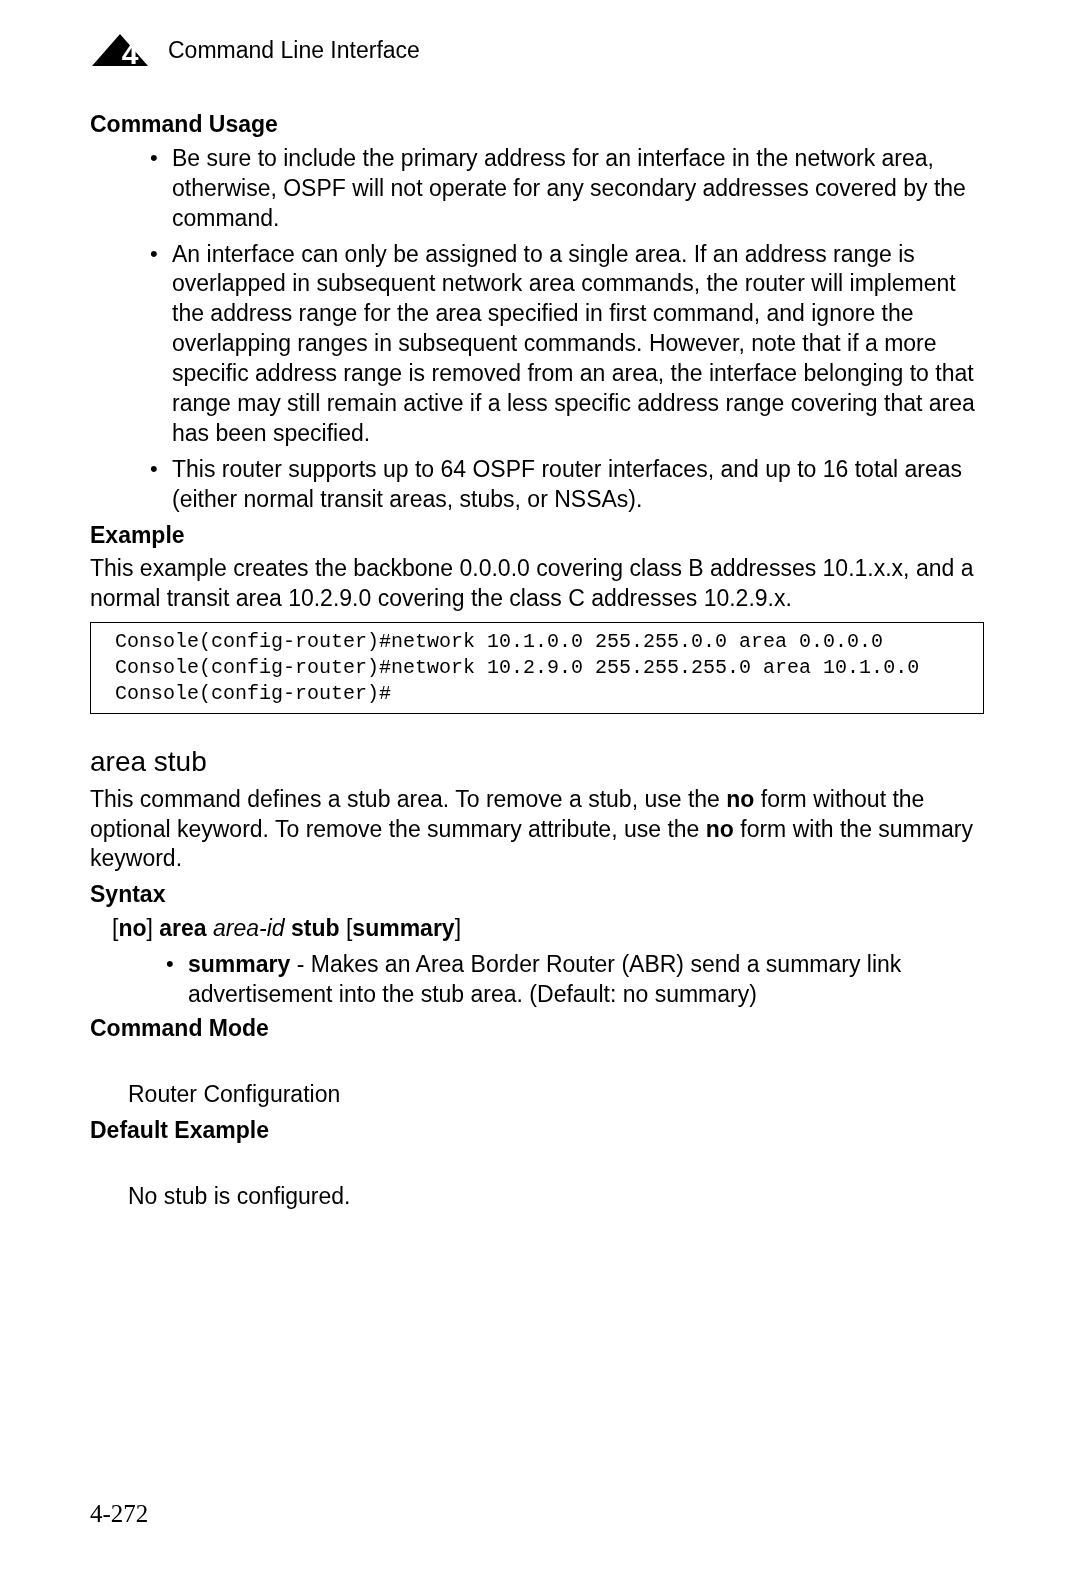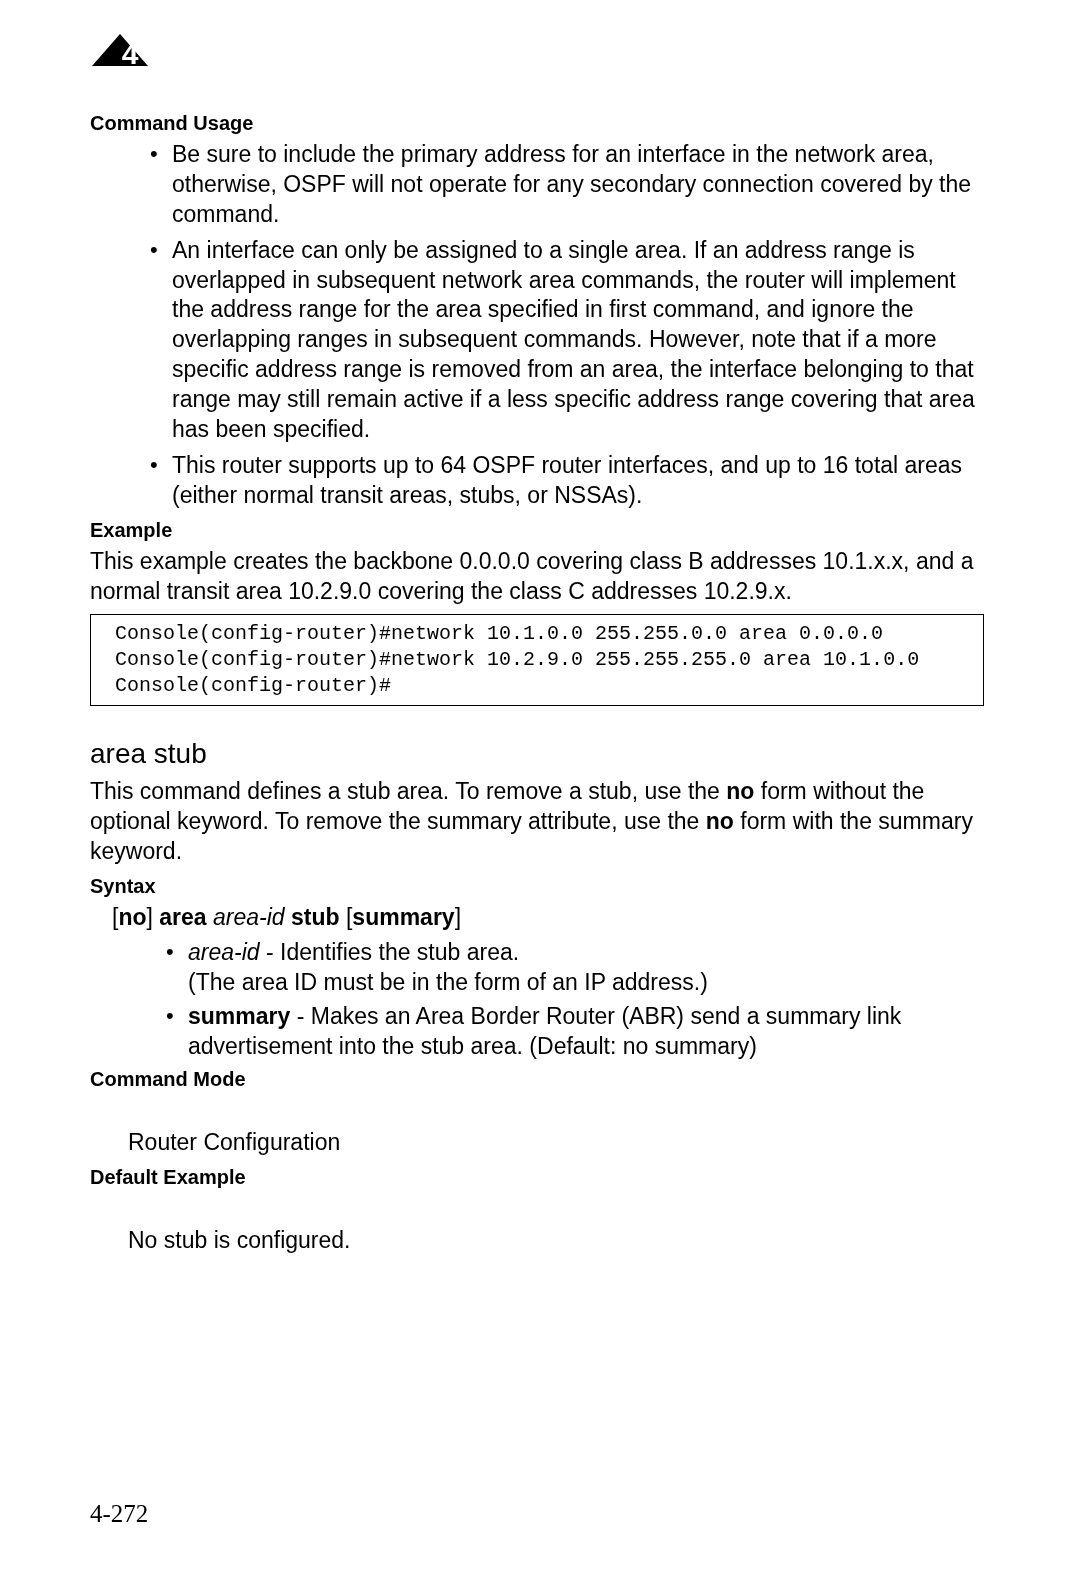--- a/index.html
+++ b/index.html
@@ -35,21 +35,21 @@
     width: 60px;
     height: 40px;
   }
   .header-title {
     font-size: 23px;
     font-weight: 400;
     margin-top: 2px;
   }
   .section-heading {
     font-weight: bold;
-    font-size: 20px;
+    font-size: 23px;
     margin-top: 0;
     margin-bottom: 4px;
   }
   .subcmd-heading {
     font-weight: normal;
     font-size: 28px;
     margin-top: 30px;
     margin-bottom: 4px;
   }
   ul.bullets {
@@ -120,25 +120,26 @@
 </head>
 <body>
 
 <div class="header">
   <div class="chapter-badge">
     <svg viewBox="0 0 60 40">
       <polygon points="2,36 30,4 58,36" fill="#000"></polygon>
       <text x="40" y="34" font-family="Arial" font-weight="bold" font-size="30" fill="#fff" text-anchor="middle">4</text>
     </svg>
   </div>
+  <div class="header-title">Command Line Interface</div>
 </div>
 
 <div class="section-heading">Command Usage</div>
 <ul class="bullets">
-  <li>Be sure to include the primary address for an interface in the network area, otherwise, OSPF will not operate for any secondary connection covered by the command.</li>
+  <li>Be sure to include the primary address for an interface in the network area, otherwise, OSPF will not operate for any secondary addresses covered by the command.</li>
   <li>An interface can only be assigned to a single area. If an address range is overlapped in subsequent network area commands, the router will implement the address range for the area specified in first command, and ignore the overlapping ranges in subsequent commands. However, note that if a more specific address range is removed from an area, the interface belonging to that range may still remain active if a less specific address range covering that area has been specified.</li>
   <li>This router supports up to 64 OSPF router interfaces, and up to 16 total areas (either normal transit areas, stubs, or NSSAs).</li>
 </ul>
 
 <div class="section-heading">Example</div>
 <div class="para">This example creates the backbone 0.0.0.0 covering class B addresses 10.1.x.x, and a normal transit area 10.2.9.0 covering the class C addresses 10.2.9.x.</div>
 <div class="code-block">Console(config-router)#network 10.1.0.0 255.255.0.0 area 0.0.0.0
 Console(config-router)#network 10.2.9.0 255.255.255.0 area 10.1.0.0
 Console(config-router)#</div>
 
@@ -147,24 +148,20 @@
   <span>This command defines a stub area. To remove a stub, use the </span><span class="b">no</span><span> form without the optional keyword. To remove the summary attribute, use the </span><span class="b">no</span><span> form with the summary keyword.</span>
 </div>
 
 <div class="section-heading">Syntax</div>
 <div class="syntax-line">
   <span>[</span><span class="b">no</span><span>] </span><span class="b">area</span><span> </span><span class="i">area-id</span><span> </span><span class="b">stub</span><span> </span><span>[</span><span class="b">summary</span><span>]</span>
 </div>
 
 <ul class="sub-bullets">
   <li>
-    <span class="i">area-id</span><span> - </span><span>Identifies the stub area.</span><br>
-    <span>(The area ID must be in the form of an IP address.)</span>
-  </li>
-  <li>
     <span class="b">summary</span><span> - </span><span>Makes an Area Border Router (ABR) send a summary link advertisement into the stub area. (Default: no summary)</span>
   </li>
 </ul>
 
 <div class="section-heading">Command Mode</div>
 <div class="para indent1">Router Configuration</div>
 
 <div class="section-heading">Default Example</div>
 <div class="para indent1">No stub is configured.</div>
 

